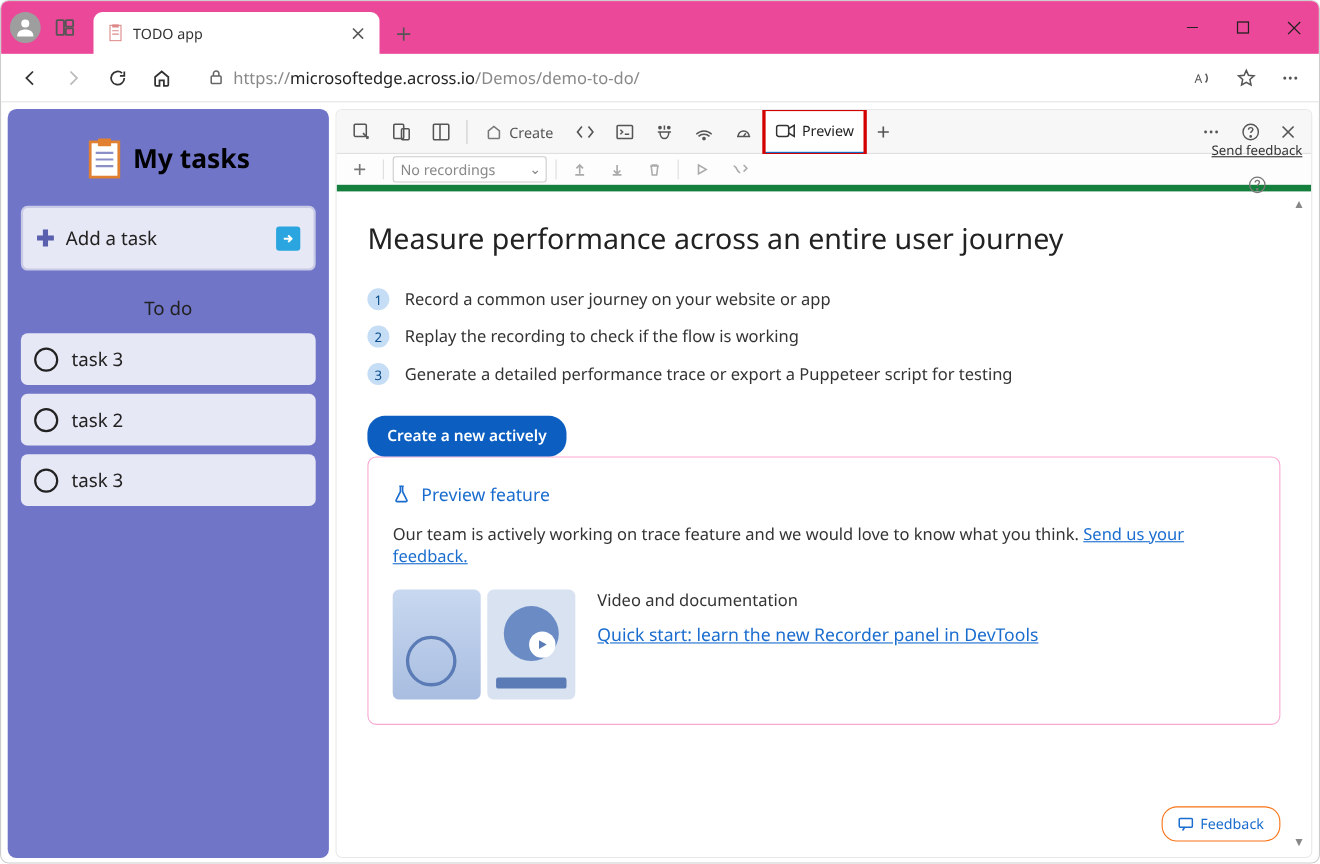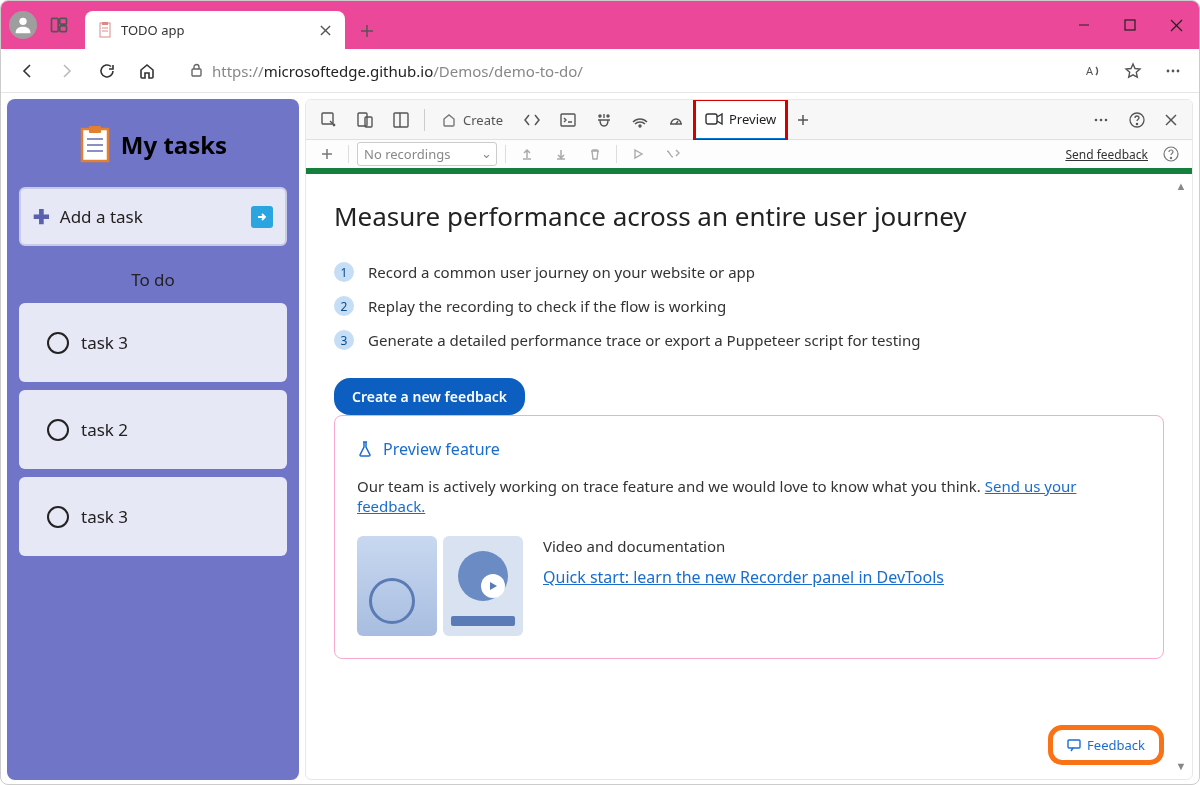--- a/index.html
+++ b/index.html
@@ -34,40 +34,40 @@
 
 .todo-app { width: 292px; background: #7075c8; border-radius: 8px; padding: 18px 12px; color: #222; }
 .todo-header { display: flex; align-items: center; justify-content: center; gap: 10px; margin: 8px 0 24px; }
 .todo-header h1 { font-size: 24px; font-weight: 700; color: #000; }
 .clipboard-icon { width: 32px; height: 38px; }
 .add-task { background: #e7e8f5; border-radius: 6px; padding: 14px 12px; display: flex; align-items: center; gap: 10px; cursor: pointer; border: 2px solid #c8cae6; }
 .add-task .plus { color: #5a5fae; font-size: 20px; font-weight: bold; }
 .add-task-label { font-size: 17px; color: #222; flex: 1; }
 .add-task .arrow { width: 22px; height: 22px; background: #2aa5e0; border-radius: 3px; display:flex; align-items:center; justify-content:center; color:#fff; }
 .section-title { text-align: center; font-size: 17px; color: #222; margin: 22px 0 12px; }
-.task-item { background: #e7e8f5; border-radius: 6px; padding: 28px; display: flex; align-items: center; gap: 12px; margin-bottom: 8px; cursor: pointer; }
+.task-item { background: #e7e8f5; border-radius: 6px; padding: 12px; display: flex; align-items: center; gap: 12px; margin-bottom: 8px; cursor: pointer; }
 .task-circle { width: 22px; height: 22px; border: 2.5px solid #222; border-radius: 50%; }
 .task-label { font-size: 17px; }
 
 
 .devtools { flex: 1; background: #fff; border-radius: 6px; display: flex; flex-direction: column; border: 1px solid #e8e8e8; overflow: hidden; position: relative; }
 .dt-tabs { height: 40px; border-bottom: 1px solid #e0e0e0; display: flex; align-items: center; padding: 0 6px; gap: 2px; background: #f7f7f7; }
 .dt-tab-btn { height: 40px; padding: 0 10px; display: flex; align-items: center; gap: 6px; color: #555; cursor: pointer; font-size: 13px; }
 .dt-tab-btn.icon-only { padding: 0 8px; }
 .dt-tab-btn.active { color: #222; border-bottom: 2px solid #0078d4; background: #fff; }
 .dt-tab-btn.hl { outline: 3px solid #d30000; outline-offset: -1px; }
 .dt-divider { width: 1px; height: 22px; background: #ccc; margin: 0 4px; }
 .dt-right { margin-left: auto; display: flex; align-items: center; gap: 2px; }
 
 .dt-toolbar { height: 34px; border-bottom: 6px solid #15803d; display: flex; align-items: center; padding: 0 8px; gap: 8px; background: #fdfdfd; }
 .dt-tool { width: 26px; height: 26px; display: flex; align-items: center; justify-content: center; color: #888; cursor: pointer; }
 .dt-select { color: #888; font-size: 13px; padding: 2px 18px 2px 6px; border: 1px solid #ccc; border-radius: 3px; background: #fff; position: relative; min-width: 140px; }
 .dt-select::after { content: "⌄"; position: absolute; right: 4px; top: 1px; color: #888; }
 .dt-sep { width: 1px; height: 18px; background: #ddd; }
-.dt-toolbar-right { margin-left: auto; display: flex; align-items: center; gap: 10px; }
+.dt-toolbar-right { margin-left: auto; display: flex; align-items: center; gap: 10px; flex-direction: column; }
 .feedback-link { font-size: 12px; color: #333; text-decoration: underline; cursor: pointer; }
 
 .dt-body { flex: 1; overflow-y: auto; padding: 24px 28px; position: relative; }
 .dt-h1 { font-size: 26px; color: #222; font-weight: 400; margin-bottom: 28px; }
 .steps { list-style: none; margin-bottom: 28px; }
 .step { display: flex; gap: 14px; font-size: 15px; color: #333; margin-bottom: 14px; align-items: center; }
 .step-num { width: 20px; height: 20px; background: #c5ddf5; border-radius: 50%; display: flex; align-items: center; justify-content: center; font-size: 12px; color: #0a4d8c; }
 .primary-btn { background: #0c5fc0; color: #fff; border: none; padding: 9px 18px; border-radius: 16px; font-size: 14px; font-weight: 600; cursor: pointer; }
 
 .preview-card { border: 1px solid #f9a8d4; border-radius: 8px; padding: 22px; }
@@ -79,21 +79,21 @@
 .thumb { width: 80px; height: 100px; border-radius: 6px; }
 .thumb.t1 { background: linear-gradient(#c8d8f0, #a8bde0); position: relative; }
 .thumb.t1::after { content:""; position:absolute; bottom:12px; left:12px; width:40px; height:40px; border:3px solid #5a7bb5; border-radius:50%; }
 .thumb.t2 { background: #d8e2f0; position: relative; display:flex; align-items:center; justify-content:center; }
 .thumb.t2 .avatar-circle { width: 50px; height: 50px; background: #6b8bc5; border-radius: 50%; position: relative; top: -10px; }
 .thumb.t2 .play { position: absolute; width: 24px; height: 24px; background: #fff; border-radius: 50%; display:flex; align-items:center; justify-content:center; right: 18px; top: 38px; }
 .thumb.t2 .bar { position:absolute; bottom:10px; left:8px; right:8px; height:10px; background:#5a7bb5; border-radius:2px; }
 .media-text h4 { font-size: 15px; font-weight: 400; color: #333; margin-bottom: 10px; }
 .media-text a { font-size: 16px; color: #1a6dcf; text-decoration: underline; }
 
-.feedback-btn { position: absolute; bottom: 14px; right: 28px; border: 5px solid #f97316; color: #1a6dcf; background: #fff; padding: 6px 14px; border-radius: 14px; font-size: 13px; display: flex; align-items: center; gap: 6px; cursor: pointer; }
+.feedback-btn { position: absolute; bottom: 14px; right: 28px; border: 1px solid #f97316; color: #1a6dcf; background: #fff; padding: 6px 14px; border-radius: 14px; font-size: 13px; display: flex; align-items: center; gap: 6px; cursor: pointer; }
 
 .scroll-arrow { position: absolute; right: 4px; width: 14px; color: #888; font-size: 11px; text-align:center; }
 .scroll-arrow.up { top: 78px; }
 .scroll-arrow.down { bottom: 6px; }
 
 svg { display: block; }
 </style>
 </head>
 <body>
 
@@ -178,21 +178,21 @@
       </svg>
     </div>
   <div class="urlbar">
     <span class="lock">
         <svg width="15" height="15" fill="none" stroke="#666" stroke-width="1.4">
           <rect x="3" y="6" width="9" height="7" rx="1"></rect>
           <path d="M5 6V4a2.5 2.5 0 015 0v2"></path>
         </svg>
       </span>
     <span class="url">
-      <span>https://</span><span class="dark">microsoftedge.github.io</span><span>/Demos/demo-to-do/</span>
+      <span>https://</span><span class="dark">microsoftedge.across.io</span><span>/Demos/demo-to-do/</span>
     </span>
   </div>
   <div class="tbtn">
       <svg width="18" height="18" fill="none" stroke="#555" stroke-width="1.4">
         <text x="2" y="13" font-size="11" fill="#555" stroke="none">A</text>
         <path d="M12 5c2 2 2 6 0 8"></path>
       </svg>
     </div>
   <div class="tbtn">
       <svg width="18" height="18" fill="none" stroke="#555" stroke-width="1.4">
@@ -401,21 +401,21 @@
           </li>
         <li class="step">
             <span class="step-num">2</span>
             <span>Replay the recording to check if the flow is working</span>
           </li>
         <li class="step">
             <span class="step-num">3</span>
             <span>Generate a detailed performance trace or export a Puppeteer script for testing</span>
           </li>
       </ol>
-      <button class="primary-btn">Create a new feedback</button>
+      <button class="primary-btn">Create a new actively</button>
 
       <div class="preview-card">
         <div class="preview-header">
           <span>
               <svg width="16" height="18" fill="none" stroke="#1a6dcf" stroke-width="1.5">
                 <path d="M6 2h4M7 2v5l-4 8a1 1 0 001 1h8a1 1 0 001-1l-4-8V2"></path>
               </svg>
             </span>
           <span>Preview feature</span>
         </div>

